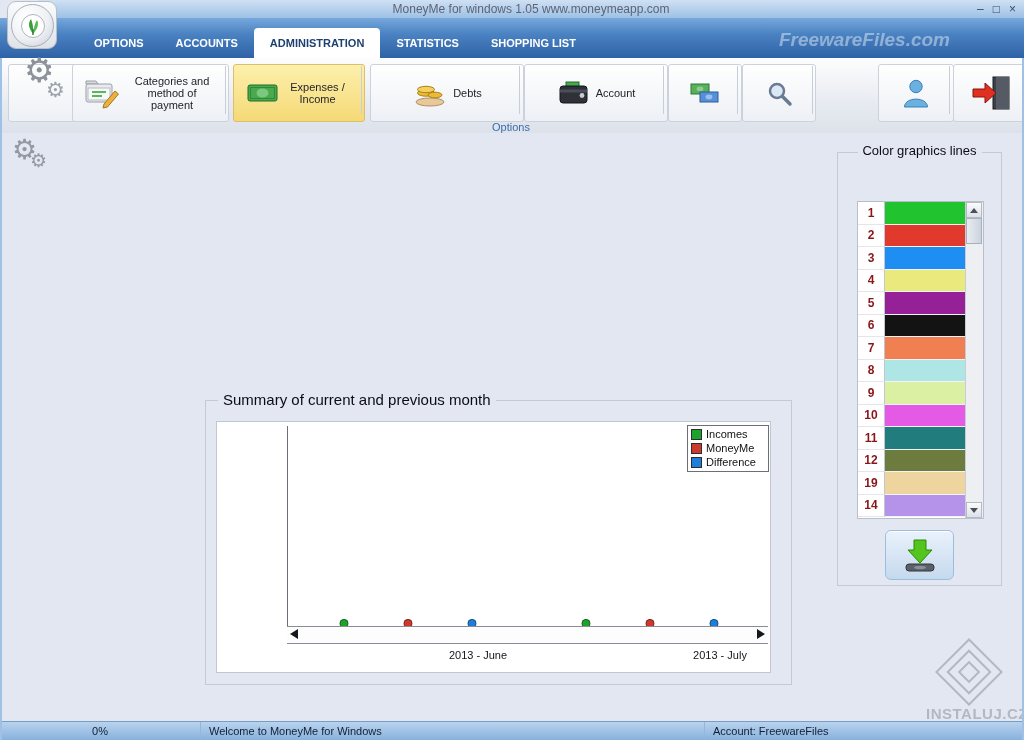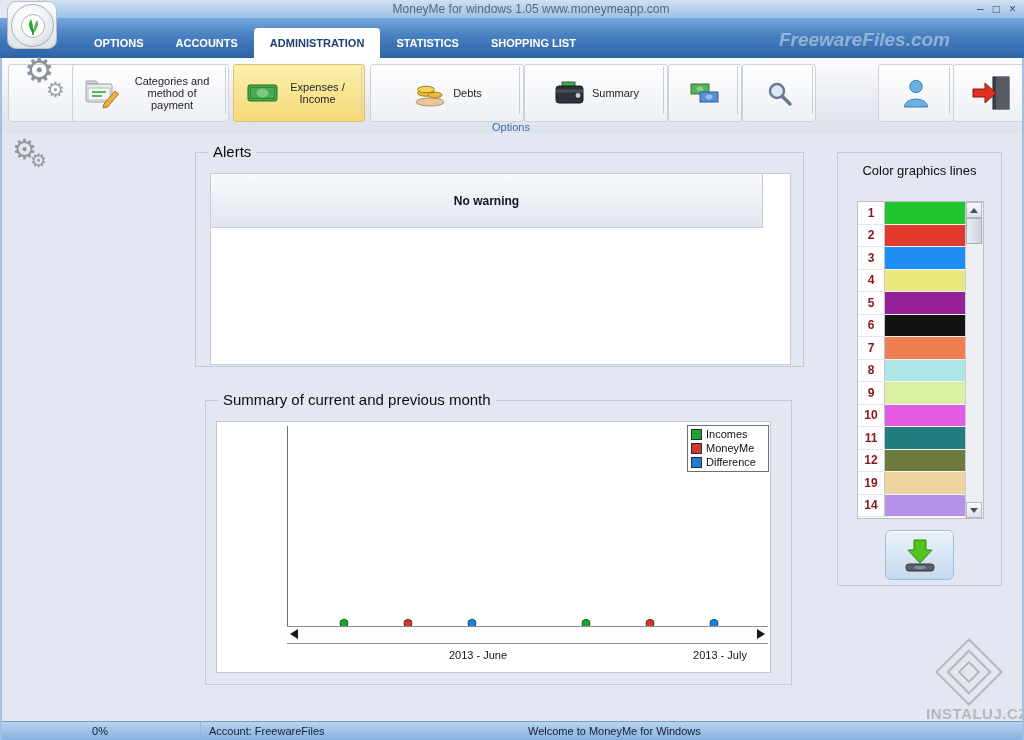--- a/index.html
+++ b/index.html
@@ -27,21 +27,21 @@
   .gears{position:relative;display:inline-block;width:46px;height:46px;color:#8d929b;}
   .gears .g1{position:absolute;left:2px;top:-6px;font-size:34px;}
   .gears .g2{position:absolute;left:24px;top:14px;font-size:21px;color:#9da2ab;}
   
   #main{position:absolute;top:133px;left:0;right:0;bottom:18px;background:#e2e7f1;}
   #deco-gears{position:absolute;left:12px;top:4px;width:48px;height:48px;color:#8b9099;opacity:.9;}
   #deco-gears .g1{position:absolute;left:0;top:-4px;font-size:28px;}
   #deco-gears .g2{position:absolute;left:18px;top:12px;font-size:19px;}
   .groupbox{position:absolute;border:1px solid #c3cad7;}
   .gb-label{position:absolute;top:-10px;left:12px;background:#e2e7f1;padding:0 5px;font-size:15px;color:#0c0c14;white-space:nowrap;}
-  .gb-label.centered{left:50%;transform:translateX(-50%);font-size:13px;margin-top:20px;}
+  .gb-label.centered{left:50%;transform:translateX(-50%);font-size:13px;}
   
   #alerts-box{left:195px;top:19px;width:607px;height:213px;}
   #alerts-panel{position:absolute;left:14px;top:20px;width:579px;height:190px;background:#fff;border:1px solid #c6ccd7;}
   #alerts-header{position:absolute;left:0;top:0;width:551px;height:53px;background:linear-gradient(#f8fafc,#e1e6ee);border-right:1px solid #c6ccd7;border-bottom:1px solid #c6ccd7;display:flex;align-items:center;justify-content:center;font-size:12px;font-weight:bold;color:#14141e;}
   
   #summary-box{left:205px;top:267px;width:585px;height:283px;text-align:center;}
   #chart-panel{position:absolute;left:10px;top:20px;width:553px;height:250px;background:#fff;border:1px solid #c0c7d3;}
   #chart-legend{position:absolute;top:3px;right:1px;width:74px;border:1px solid #6a6f78;background:#fff;padding:2px 3px;display:flex;flex-direction:column;gap:1px;}
   .legend-item{display:flex;align-items:center;gap:4px;font-size:11px;color:#111;line-height:13px;}
   .legend-swatch{width:9px;height:9px;border:1px solid #2a2d33;flex:none;}
@@ -168,21 +168,21 @@
 
     <div class="tsep" style="left:519px;"></div>
 
     <div class="tbtn" style="left:524px;width:132px;">
       <svg width="34" height="28" viewBox="0 0 34 28">
         <rect x="9" y="3" width="13" height="7" fill="#4aa84e" stroke="#1e6e28"></rect>
         <rect x="3" y="7" width="27" height="17" rx="3" fill="#2e3138" stroke="#15171c"></rect>
         <rect x="3" y="10.5" width="27" height="3" fill="#4a4e58"></rect>
         <circle cx="25" cy="16.5" r="2.4" fill="#c8ccd4"></circle>
       </svg>
-      <span>Summary</span>
+      <span>Account</span>
     </div>
 
     <div class="tsep" style="left:663px;"></div>
 
     <div class="tbtn" style="left:668px;width:62px;">
       <svg width="30" height="24" viewBox="0 0 30 24">
         <rect x="1" y="3" width="18" height="10" fill="#58b05c" stroke="#2a7a30"></rect>
         <ellipse cx="10" cy="8" rx="3.4" ry="2.4" fill="#8ccc8e"></ellipse>
         <rect x="10" y="11" width="18" height="10" fill="#5890d8" stroke="#2a5aa0"></rect>
         <ellipse cx="19" cy="16" rx="3.4" ry="2.4" fill="#9cc0ec"></ellipse>
@@ -223,26 +223,20 @@
   <div class="frame-edge" id="frame-left"></div>
   <div class="frame-edge" id="frame-right"></div>
 
   <div id="main">
 
     <div id="deco-gears">
       <span class="g1">⚙</span>
         <span class="g2">⚙</span>
     </div>
 
-    <div class="groupbox" id="alerts-box">
-      <span class="gb-label">Alerts</span>
-      <div id="alerts-panel">
-        <div id="alerts-header">No warning</div>
-      </div>
-    </div>
 
     <div class="groupbox" id="summary-box">
       <span class="gb-label">Summary of current and previous month</span>
       <div id="chart-panel">
         <div id="chart-legend">
             <div class="legend-item">
               <span class="legend-swatch" style="background: rgb(29, 163, 44);"></span>
               <span>Incomes</span>
             </div>
             <div class="legend-item">
@@ -360,21 +354,21 @@
       <div class="diamond d3"></div>
       <div class="wm-text">INSTALUJ.CZ</div>
     </div>
 
   </div>
 
   <div id="statusbar">
     <div class="sb-sec s1">
       <span>0%</span>
     </div>
+    <div class="sb-sec s2">
+      <span>Welcome to MoneyMe for Windows</span>
+    </div>
     <div class="sb-sec s3">
       <span>Account: FreewareFiles</span>
     </div>
-    <div class="sb-sec s2">
-      <span>Welcome to MoneyMe for Windows</span>
-    </div>
   </div>
 
 </div>
 
 </body></html>

